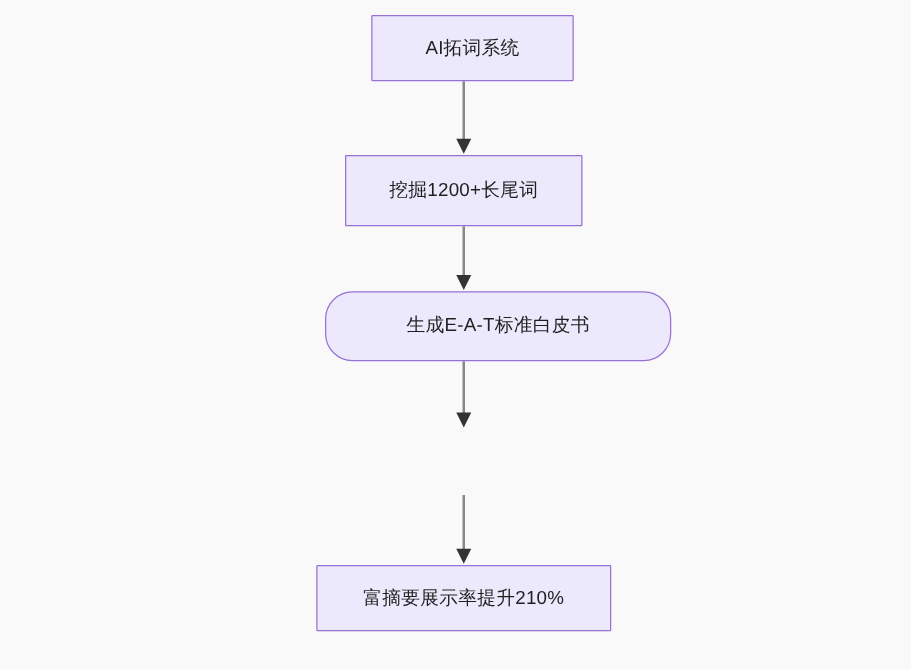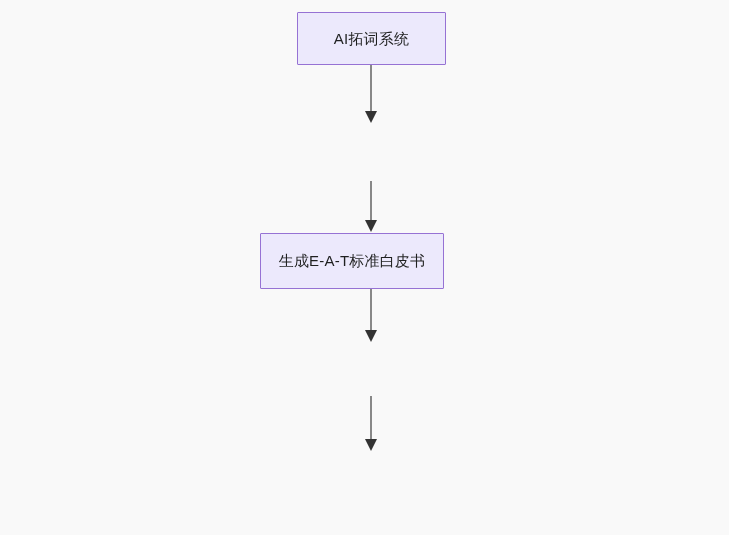--- a/index.html
+++ b/index.html
@@ -72,24 +72,30 @@
     </svg>
   </div>
 
   <div class="connector" style="left:359px; top:396px; height:56px;">
     <svg width="24" height="56" viewBox="0 0 24 56">
       <line x1="12" y1="0" x2="12" y2="47" stroke="#888888" stroke-width="2"></line>
       <path d="M12 55 L6 43 L18 43 Z" fill="#333333"></path>
     </svg>
   </div>
 
-  <div class="node" style="left:297px; top:12px; width:149px; height:53px;">
+  <div class="node" style="left:297px; top:12px; width:162px; height:53px;">
     <span class="node-label">AI拓词系统</span>
   </div>
 
+  <div class="node" style="left:276px; top:124px; width:190px; height:57px;">
+    <span class="node-label">挖掘1200+长尾词</span>
+  </div>
 
-  <div class="node" style="left:260px; top:233px; width:184px; height:56px;">
+  <div class="node" style="left:260px; top:233px; width:277px; height:56px;border-radius:22px;">
     <span class="node-label">生成E-A-T标准白皮书</span>
   </div>
 
 
+  <div class="node" style="left:253px; top:452px; width:236px; height:53px;">
+    <span class="node-label">富摘要展示率提升210%</span>
+  </div>
 
 </div>
 
 </body></html>

